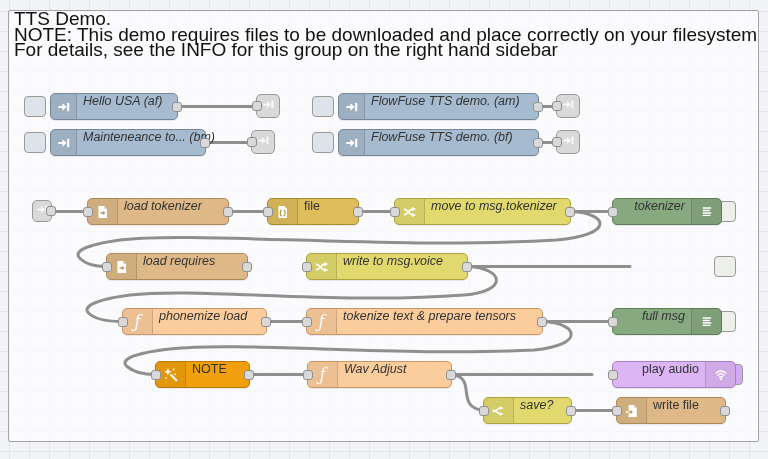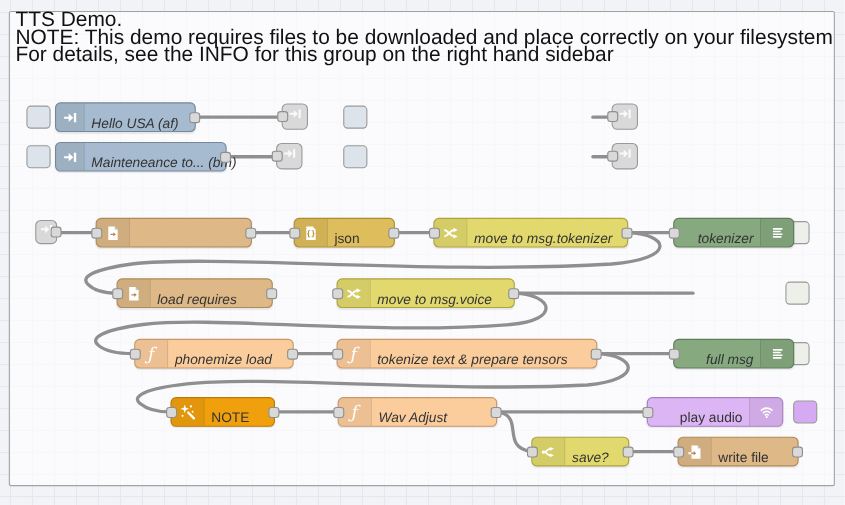--- a/index.html
+++ b/index.html
@@ -14,21 +14,21 @@
   .group{
     position:absolute;left:8px;top:10px;width:751px;height:432px;
     background:rgba(255,255,255,.68);border:1px solid #a3a3a3;border-radius:2px;
     box-sizing:border-box;
   }
   .note{position:absolute;left:14px;top:11px;font-size:19px;line-height:15.5px;color:#111;white-space:nowrap;}
   svg.wires{position:absolute;left:0;top:0;}
   svg.wires path{stroke:#8f8f8f;stroke-width:3;fill:none;stroke-linecap:round;}
   .node{
     position:absolute;height:27px;border-radius:5px;border:1px solid rgba(0,0,0,.35);
-    display:flex;align-items:flex-end;box-sizing:border-box;
+    display:flex;align-items:flex-start;box-sizing:border-box;
     font-size:12.5px;color:#333;box-shadow:0 1px 1px rgba(0,0,0,.08);
   }
   .icon-region{
     width:29px;align-self:stretch;flex:0 0 auto;display:flex;align-items:center;justify-content:center;
     background:rgba(0,0,0,.06);border-right:1px solid rgba(0,0,0,.14);border-radius:4px 0 0 4px;
   }
   .icon-region.rt{border-right:none;border-left:1px solid rgba(0,0,0,.14);border-radius:0 4px 4px 0;}
   .t-inject .icon-region{width:25px;}
   .label{flex:1;padding:0 6px;white-space:nowrap;overflow:visible;}
   .label.ra{text-align:right;}
@@ -120,20 +120,42 @@
     <span class="icon-region">
         <svg viewBox="0 0 16 16" width="14" height="14">
           <path d="M1.5 8h6.5" stroke="#fff" stroke-width="2.2" fill="none"></path>
           <path d="M6.2 3.6L11 8l-4.8 4.4z" fill="#fff"></path>
           <path d="M12.8 3.2v9.6" stroke="#fff" stroke-width="2.4"></path>
         </svg>
       </span>
     <span class="label it">Mainteneance to... (bm)</span>
     <span class="port out"></span>
   </div>
+  <div class="node t-inject" style="left:338px;top:93px;width:201px">
+    <span class="icon-region">
+        <svg viewBox="0 0 16 16" width="14" height="14">
+          <path d="M1.5 8h6.5" stroke="#fff" stroke-width="2.2" fill="none"></path>
+          <path d="M6.2 3.6L11 8l-4.8 4.4z" fill="#fff"></path>
+          <path d="M12.8 3.2v9.6" stroke="#fff" stroke-width="2.4"></path>
+        </svg>
+      </span>
+    <span class="label it">FlowFuse TTS demo. (am)</span>
+    <span class="port out"></span>
+  </div>
+  <div class="node t-inject" style="left:338px;top:129px;width:201px">
+    <span class="icon-region">
+        <svg viewBox="0 0 16 16" width="14" height="14">
+          <path d="M1.5 8h6.5" stroke="#fff" stroke-width="2.2" fill="none"></path>
+          <path d="M6.2 3.6L11 8l-4.8 4.4z" fill="#fff"></path>
+          <path d="M12.8 3.2v9.6" stroke="#fff" stroke-width="2.4"></path>
+        </svg>
+      </span>
+    <span class="label it">FlowFuse TTS demo. (bf)</span>
+    <span class="port out"></span>
+  </div>
 
   <div class="linknode" style="left:256px;top:94px;width:24px;height:24px">
     <span class="port in"></span>
     <span><svg viewBox="0 0 16 16" width="13" height="13">
           <path d="M1.5 8h6.5" stroke="#fff" stroke-width="2.2" fill="none"></path>
           <path d="M6.2 3.6L11 8l-4.8 4.4z" fill="#fff"></path>
           <path d="M12.8 3.2v9.6" stroke="#fff" stroke-width="2.4"></path>
         </svg></span>
   </div>
   <div class="linknode" style="left:251px;top:130px;width:24px;height:24px">
@@ -172,31 +194,32 @@
   <div class="node t-file" style="left:87px;top:198px;width:142px">
     <span class="port in"></span>
     <span class="icon-region">
         <svg viewBox="0 0 16 16" width="13" height="14">
           <path d="M3 .5h7.2L13.5 4v11.5H3z" fill="#fff"></path>
           <path d="M10.2 .5L13.5 4h-3.3z" fill="rgba(0,0,0,.22)"></path>
           <path d="M5.5 9.3h3.5" stroke="currentColor" stroke-width="1.6"></path>
           <path d="M8.6 6.9l2.9 2.4-2.9 2.4z" fill="currentColor"></path>
         </svg>
       </span>
+    <span class="label it">load tokenizer</span>
     <span class="port out"></span>
   </div>
   <div class="node t-json" style="left:267px;top:198px;width:92px">
     <span class="port in"></span>
     <span class="icon-region">
         <svg viewBox="0 0 16 16" width="13" height="14">
           <path d="M3 .5h7.2L13.5 4v11.5H3z" fill="#fff"></path>
           <text x="8.2" y="11.5" font-size="8.5" font-weight="bold" fill="currentColor" text-anchor="middle" font-family="DejaVu Sans Mono, monospace">{}</text>
         </svg>
       </span>
-    <span class="label">json</span>
+    <span class="label">file</span>
     <span class="port out"></span>
   </div>
   <div class="node t-debug" style="left:612px;top:198px;width:110px">
     <span class="port in"></span>
     <span class="label it ra">tokenizer</span>
     <span class="icon-region rt">
         <svg viewBox="0 0 16 16" width="14" height="14">
           <g fill="#fff">
             <rect x="3" y="2.6" width="10" height="1.7" rx=".5"></rect>
             <rect x="3" y="5.4" width="8.2" height="1.7" rx=".5"></rect>
@@ -240,21 +263,21 @@
     <span class="icon-region">
         <svg viewBox="0 0 16 16" width="14" height="14">
           <g stroke="#fff" stroke-width="2" fill="none">
             <path d="M1 4.7C5.5 4.7 6.5 11.3 11 11.3"></path>
             <path d="M1 11.3C5.5 11.3 6.5 4.7 11 4.7"></path>
           </g>
           <path d="M10.5 2.4L15 4.7l-4.5 2.3z" fill="#fff"></path>
           <path d="M10.5 9L15 11.3l-4.5 2.3z" fill="#fff"></path>
         </svg>
       </span>
-    <span class="label it">move to msg.voice</span>
+    <span class="label it">write to msg.voice</span>
     <span class="port out"></span>
   </div>
 
   <div class="node t-func" style="left:122px;top:308px;width:145px">
     <span class="port in"></span>
     <span class="icon-region">
         <span class="fx">ƒ</span>
       </span>
     <span class="label it">phonemize load</span>
     <span class="port out"></span>
@@ -297,21 +320,21 @@
     <span class="port out"></span>
   </div>
   <div class="node t-func" style="left:307px;top:361px;width:145px">
     <span class="port in"></span>
     <span class="icon-region">
         <span class="fx">ƒ</span>
       </span>
     <span class="label it">Wav Adjust</span>
     <span class="port out"></span>
   </div>
-  <div class="node t-audio" style="left:588px;top:361px;width:124px">
+  <div class="node t-audio" style="left:612px;top:361px;width:124px">
     <span class="port in"></span>
     <span class="label ra">play audio</span>
     <span class="icon-region rt">
         <svg viewBox="0 0 16 16" width="14" height="14">
           <g stroke="#fff" stroke-width="1.7" fill="none" stroke-linecap="round">
             <path d="M2.6 5.6a8 8 0 0 1 10.8 0"></path>
             <path d="M4.6 8.1a5 5 0 0 1 6.8 0"></path>
             <path d="M6.5 10.5a2.4 2.4 0 0 1 3 0"></path>
           </g>
           <circle cx="8" cy="12.8" r="1.2" fill="#fff"></circle>

